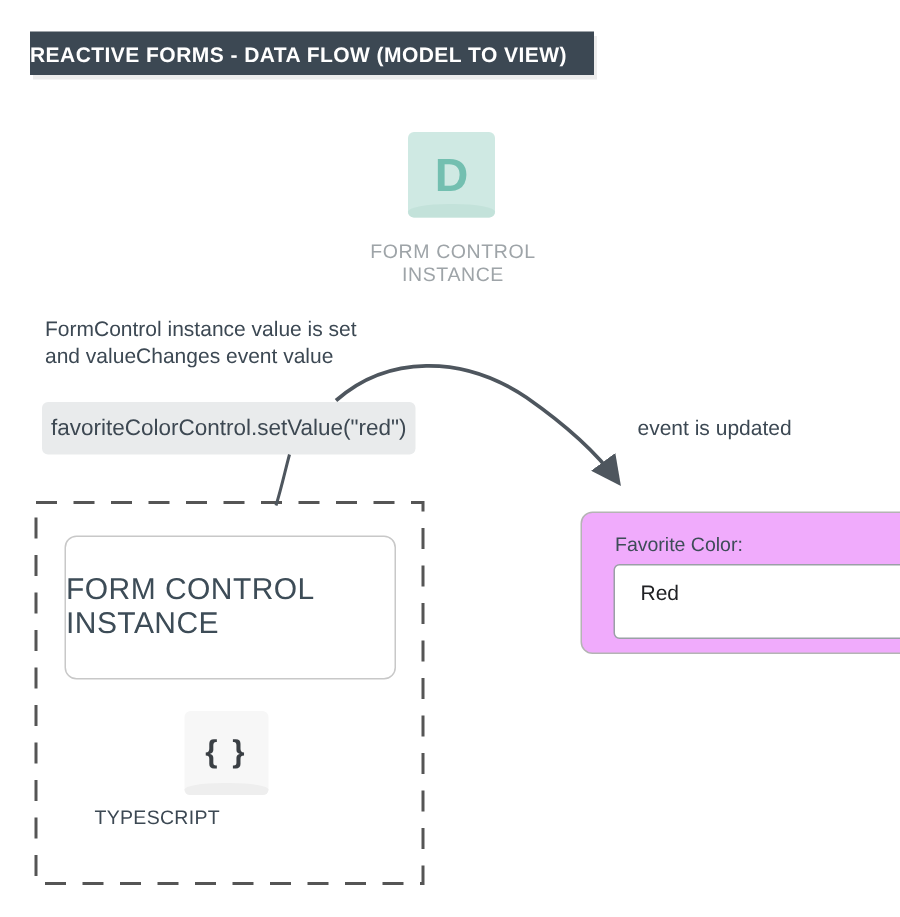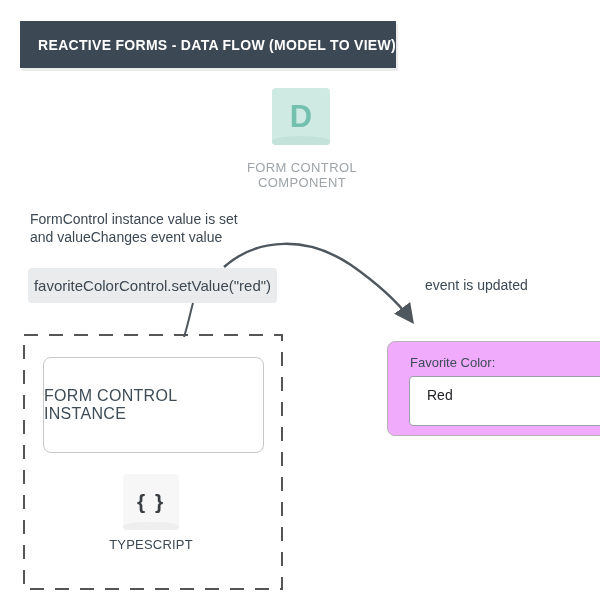--- a/index.html
+++ b/index.html
@@ -8,24 +8,24 @@
     position: relative;
     width: 600px;
     height: 611px;
     background: #ffffff;
     overflow: hidden;
   }
   
   .title-bar {
     position: absolute;
     left: 20px; top: 21px;
-    width: 376px; height: 47px;
+    width: 376px; height: 29px;
     background: #3c4853;
     color: #ffffff;
-    display: flex; align-items: center; justify-content: flex-end;
+    display: flex; align-items: center; justify-content: flex-start;
     font-size: 14px; font-weight: bold; letter-spacing: 0.3px;
     box-shadow: 2px 3px 0 0 #ececec;
   }
   
   .d-icon {
     position: absolute;
     left: 272px; top: 88px;
     width: 58px; height: 57px;
     background: #cfe9e3;
     border-radius: 4px;
@@ -109,21 +109,21 @@
   }
   
   .instance-box {
     position: absolute;
     left: 43px; top: 357px;
     width: 219px; height: 94px;
     background: #ffffff;
     border: 1px solid #c8c8c8;
     border-radius: 8px;
     display: flex; align-items: center; justify-content: center;
-    color: #3d4c57; font-size: 16px; letter-spacing: 0.3px;
+    color: #3d4c57; font-size: 20px; letter-spacing: 0.3px;
   }
   .braces-icon {
     position: absolute;
     left: 123px; top: 474px;
     width: 56px; height: 56px;
     background: #f7f7f7;
     border-radius: 4px;
     display: flex; align-items: center; justify-content: center;
     color: #3a3f44; font-size: 21px; font-weight: bold; letter-spacing: 2px;
   }
@@ -132,40 +132,40 @@
     position: absolute;
     left: 0; bottom: 0;
     width: 100%; height: 8px;
     background: #eeeeee;
     border-radius: 50% 50% 4px 4px / 60% 60% 4px 4px;
   }
   .ts-label {
     position: absolute;
     left: 63px; top: 537px;
     width: 176px;
-    text-align: center;
+    text-align: left;
     color: #3c4853;
     font-size: 13px; line-height: 15px; letter-spacing: 0.2px;
   }
 </style>
 </head>
 <body>
 
 <div class="canvas">
 
   <div class="title-bar">
     <span>REACTIVE FORMS - DATA FLOW (MODEL TO VIEW)</span>
   </div>
 
   <div class="d-icon">
     <span>D</span>
   </div>
   <div class="directive-label">
     <div>FORM CONTROL</div>
-    <div>COMPONENT</div>
+    <div>INSTANCE</div>
   </div>
 
   <div class="event-note">
     <div>FormControl instance value is set</div>
     <div>and valueChanges event value</div>
   </div>
 
   <div class="code-box">
     <span>favoriteColorControl.setValue("red")</span>
   </div>

